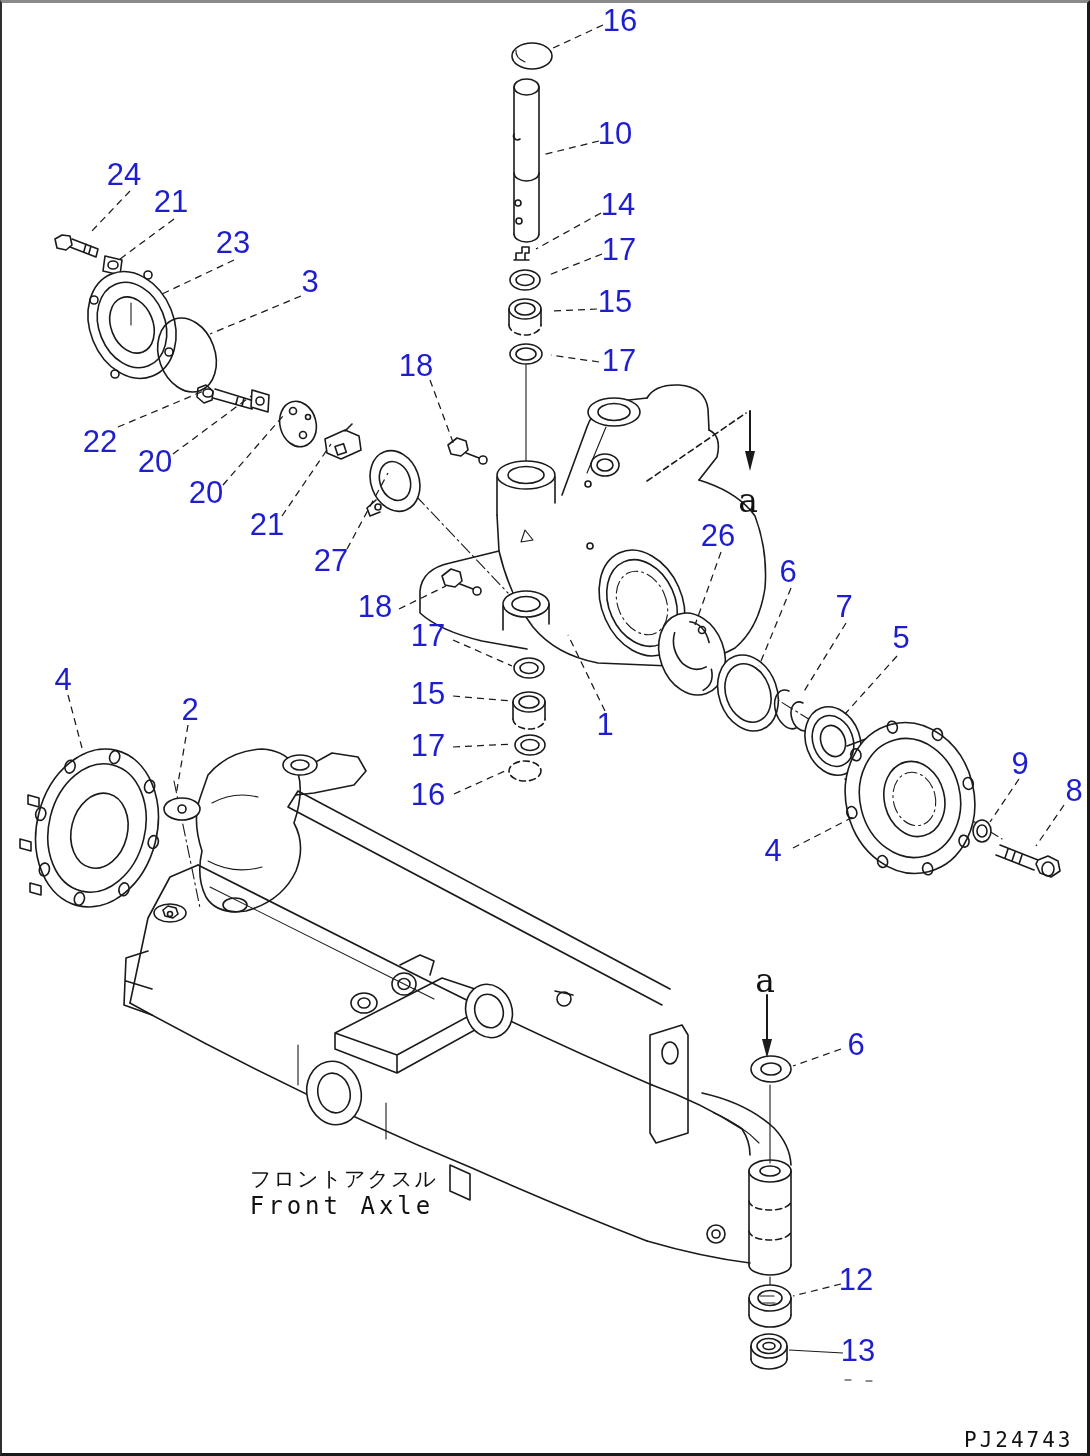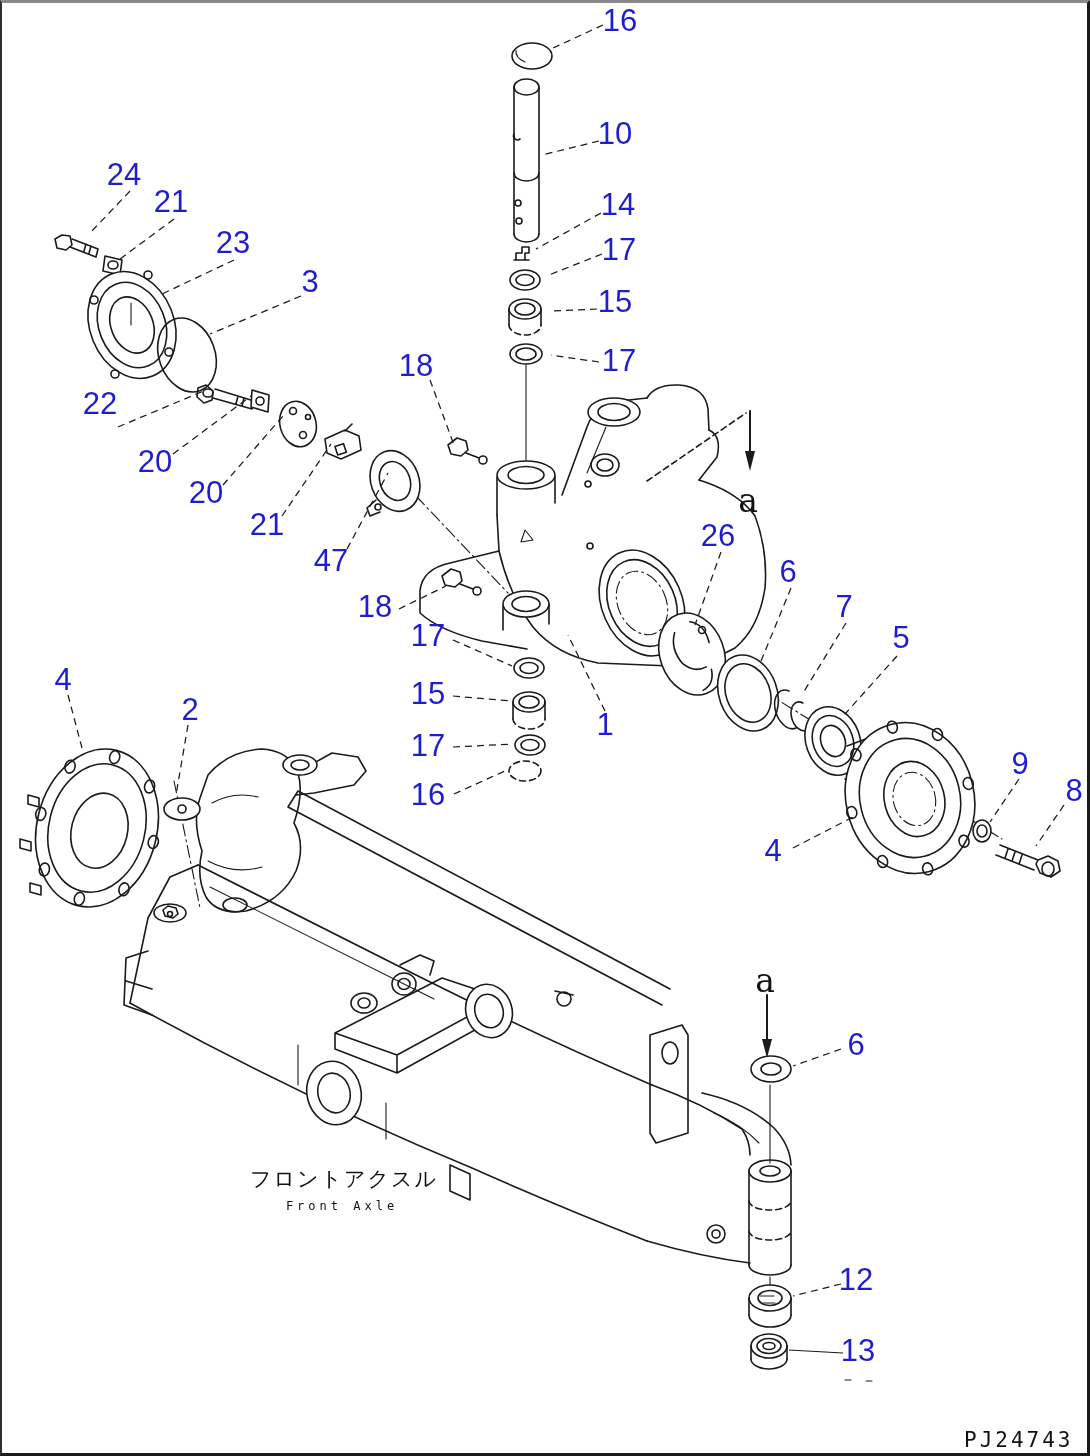--- a/index.html
+++ b/index.html
@@ -30,21 +30,21 @@
   .section-label{
     position:absolute; transform:translate(-50%,-50%);
     color:#111; font-family:"DejaVu Serif", serif;
     font-size:33px; line-height:1;
   }
   .caption{
     position:absolute; transform:translate(-50%,-50%);
     color:#111; font-family:"DejaVu Sans Mono", monospace; white-space:nowrap;
   }
   .caption-jp{font-size:21px; letter-spacing:2px;}
-  .caption-en{font-size:12px; letter-spacing:4px;text-align:center;}
+  .caption-en{font-size:24px; letter-spacing:4px;text-align:center;}
   .drawing-number{
     position:absolute; left:962px; top:1425px; color:#111;
     font-family:"DejaVu Sans Mono", monospace; font-size:21px;
     letter-spacing:3px; white-space:nowrap;text-align:right;
   }
 </style>
 </head>
 <body>
 
 <div class="page">
@@ -339,25 +339,25 @@
   <div class="callout" style="left:618px;top:17px">16</div>
   <div class="callout" style="left:613px;top:130px">10</div>
   <div class="callout" style="left:616px;top:201px">14</div>
   <div class="callout" style="left:617px;top:246px">17</div>
   <div class="callout" style="left:613px;top:298px">15</div>
   <div class="callout" style="left:617px;top:357px">17</div>
   <div class="callout" style="left:122px;top:171px">24</div>
   <div class="callout" style="left:169px;top:198px">21</div>
   <div class="callout" style="left:231px;top:239px">23</div>
   <div class="callout" style="left:308px;top:278px">3</div>
-  <div class="callout" style="left:98px;top:400px">22</div>
+  <div class="callout" style="left:98px;top:438px">22</div>
   <div class="callout" style="left:153px;top:458px">20</div>
   <div class="callout" style="left:204px;top:489px">20</div>
   <div class="callout" style="left:265px;top:521px">21</div>
-  <div class="callout" style="left:329px;top:557px">47</div>
+  <div class="callout" style="left:329px;top:557px">27</div>
   <div class="callout" style="left:414px;top:362px">18</div>
   <div class="callout" style="left:373px;top:603px">18</div>
   <div class="callout" style="left:426px;top:632px">17</div>
   <div class="callout" style="left:426px;top:690px">15</div>
   <div class="callout" style="left:426px;top:742px">17</div>
   <div class="callout" style="left:426px;top:791px">16</div>
   <div class="callout" style="left:603px;top:721px">1</div>
   <div class="callout" style="left:716px;top:532px">26</div>
   <div class="callout" style="left:786px;top:568px">6</div>
   <div class="callout" style="left:842px;top:603px">7</div>

